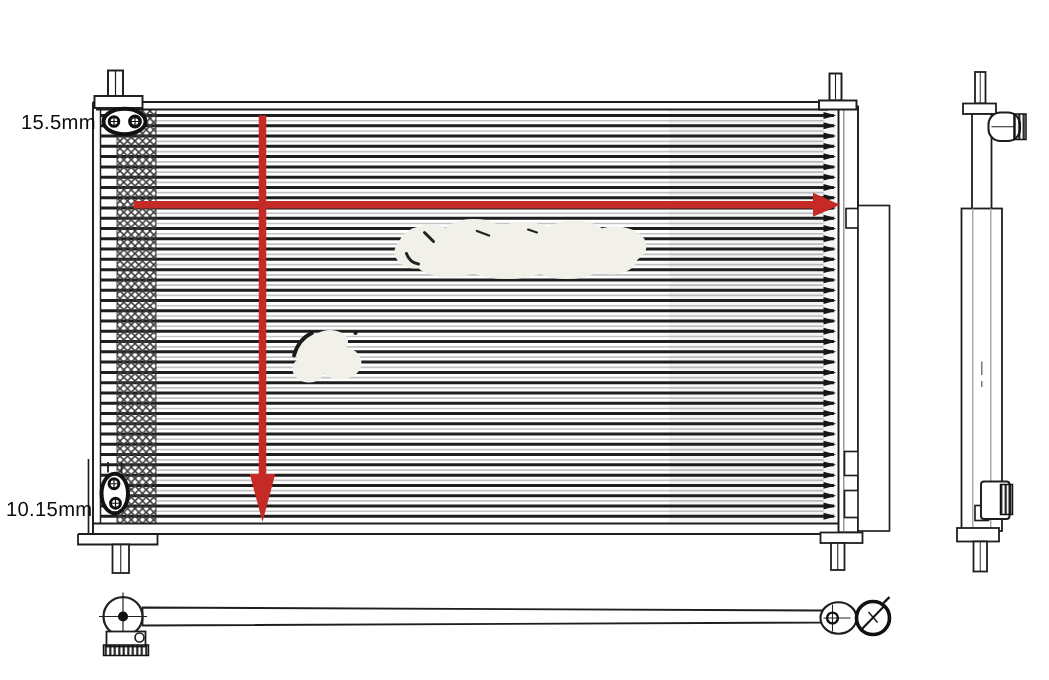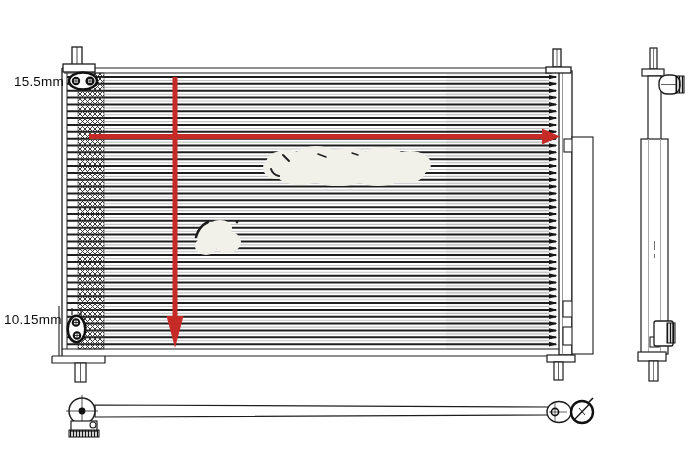--- a/index.html
+++ b/index.html
@@ -14,21 +14,21 @@
   .stage svg{position:absolute;left:0;top:0;}
   .dim-label{
     position:absolute;
     font-size:13.5px;
     font-weight:400;
     color:#0d0d0d;
     white-space:nowrap;
     letter-spacing:0.2px;
   }
   .dim-label.top{left:14px;top:30px;}
-  .dim-label.bottom{left:4px;top:268px;}
+  .dim-label.bottom{left:4px;top:288px;}
 </style>
 </head>
 <body>
 
 <div class="stage">
 
   <svg width="699" height="453" viewBox="0 0 699 453">
     <defs>
       <pattern id="finHatch" patternUnits="userSpaceOnUse" width="5" height="5">
         <path d="M0 5 L5 0 M0 0 L5 5" stroke="#3a3a3a" stroke-width="1" fill="none"></path>

